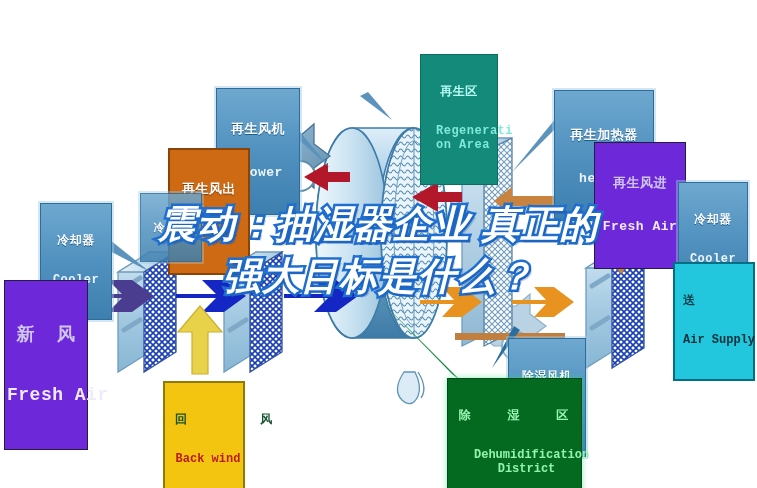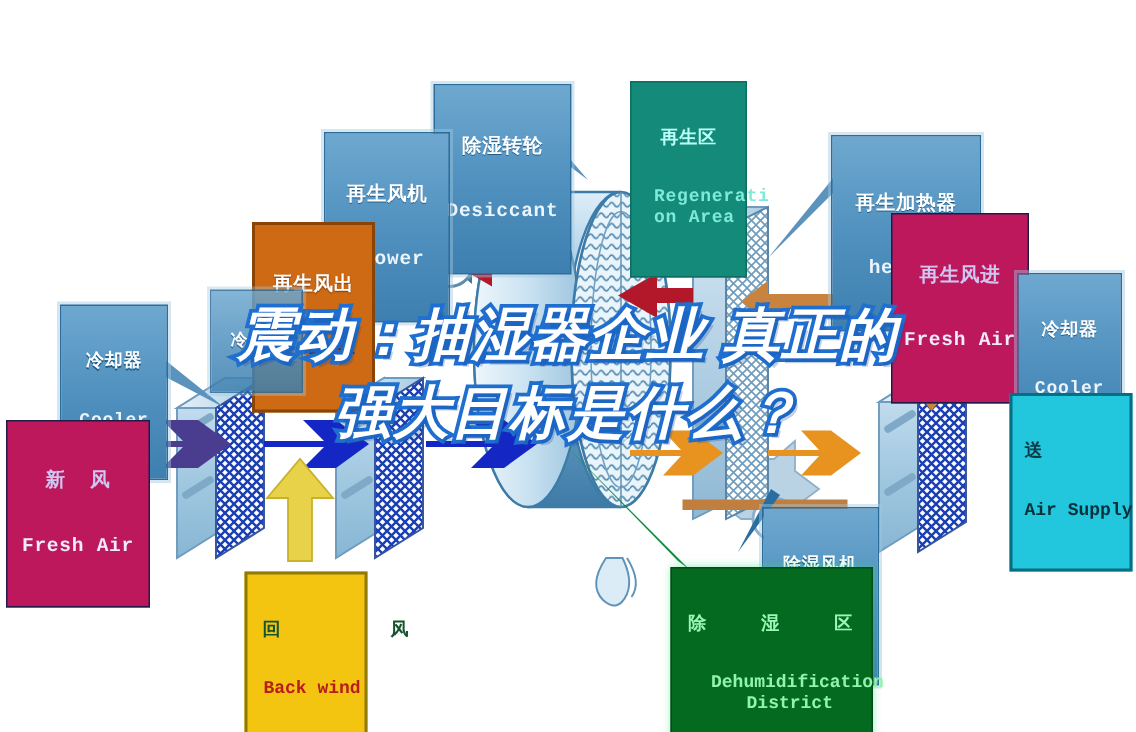--- a/index.html
+++ b/index.html
@@ -23,21 +23,21 @@
   .teal{background:#138a7a;color:#8ff2e4;border:1px solid #0c6d60;}
   .teal .cn{color:#b9fff5;}
   .teal .en{color:#7fe9da;}
 
   
   .green{background:#046a20;border:1px solid #024d17;box-shadow:0 0 6px rgba(40,220,120,.55);}
   .green .cn{color:#9bf7b6;letter-spacing:10px;}
   .green .en{color:#93f3ad;}
 
   
-  .purple{background:#be185d;border:1px solid #241a47;}
+  .purple{background:#6d28d9;border:1px solid #241a47;}
   .purple .cn{color:#cfc6f2;}
   .purple .en{color:#efeafd;}
 
   
   .orange{background:#cf6a14;border:2px solid #8a4406;}
   .orange .cn{color:#ffffff;text-shadow:0 1px 1px #7a3a04;}
   .orange .en{color:#5b2a00;}
 
   
   .yellow{background:#f3c510;border:2px solid #8f7a08;}
@@ -213,24 +213,20 @@
       <polygon points="292,122 330,168 286,128" fill="#5b93bd" stroke="none"></polygon>
       <polygon points="456,116 430,190 448,118" fill="#13907f" stroke="none"></polygon>
       <polygon points="560,124 512,172 556,118" fill="#5b93bd" stroke="none"></polygon>
       <polygon points="110,240 150,272 104,248" fill="#5b93bd" stroke="none"></polygon>
       <polygon points="678,212 640,264 672,206" fill="#5b93bd" stroke="none"></polygon>
       <polygon points="520,330 492,368 514,326" fill="#2a6ea0" stroke="none"></polygon>
       <polygon points="452,374 376,296 460,380" fill="#0e8a3a" stroke="none"></polygon>
     </g>
   </svg>
 
-  <div class="lbl blue" style="left:289px;top:56px;width:92px;padding:4px 2px 5px;font-size:13px;">
-    <span class="cn">除湿转轮</span>
-    <span class="en">Desiccant</span>
-  </div>
 
   <div class="lbl blue" style="left:216px;top:88px;width:84px;padding:4px 2px 5px;font-size:13px;">
     <span class="cn">再生风机</span>
     <span class="en">Blower</span>
   </div>
 
   <div class="lbl teal" style="left:420px;top:54px;width:78px;padding:3px 15px 5px;font-size:12px;">
     <span class="cn">再生区</span>
     <span class="en">Regenerati
 on Area</span>
@@ -258,21 +254,21 @@
 
   <div class="lbl blue" style="left:40px;top:203px;width:72px;padding:3px 2px 4px;font-size:12px;">
     <span class="cn">冷却器</span>
     <span class="en">Cooler</span>
   </div>
 
   <div class="lbl blue" style="left:140px;top:193px;width:62px;padding:2px 2px 3px;font-size:11px;opacity:.85;">
     <span class="cn">冷却器</span>
   </div>
 
-  <div class="lbl purple" style="left:4px;top:280px;width:96px;padding:3px 2px 4px;font-size:13px;">
+  <div class="lbl purple" style="left:4px;top:280px;width:84px;padding:3px 2px 4px;font-size:18px;">
     <span class="cn">新    风</span>
     <span class="en">Fresh Air</span>
   </div>
 
   <div class="lbl yellow" style="left:163px;top:381px;width:82px;padding:3px 2px 4px 10px;font-size:12px;">
     <span class="cn">回    风</span>
     <span class="en" style="letter-spacing:0;">Back wind</span>
   </div>
 
   <div class="lbl blue" style="left:508px;top:338px;width:78px;padding:4px 2px 5px;font-size:12px;">

